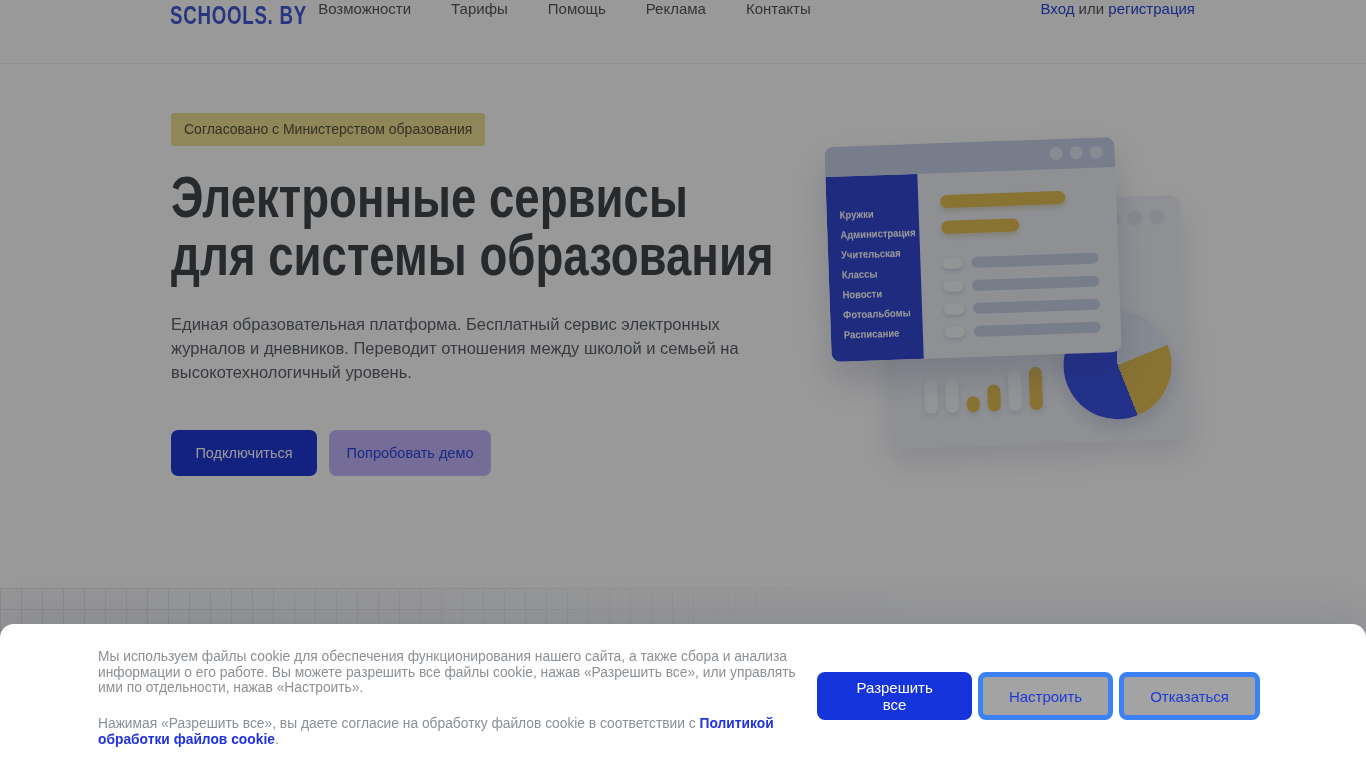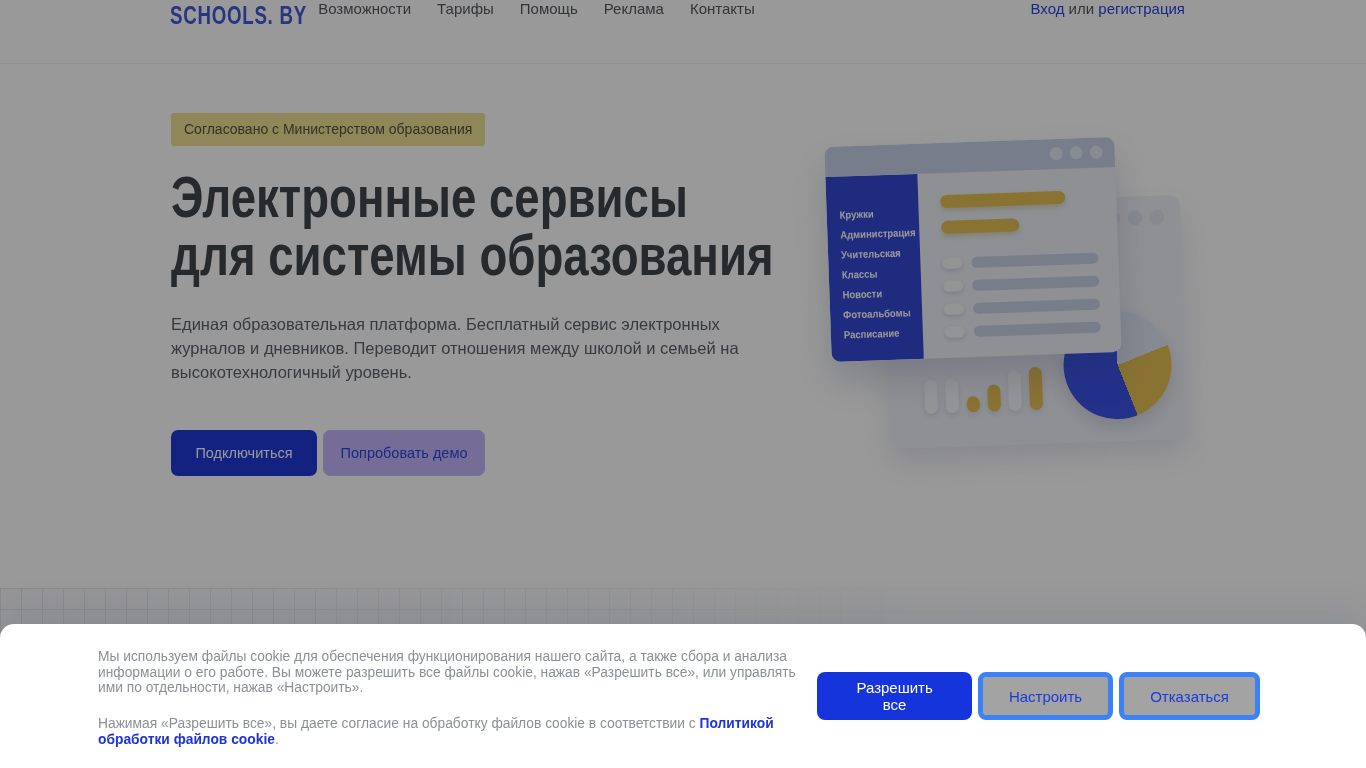--- a/index.html
+++ b/index.html
@@ -7,35 +7,35 @@
     font-family: "Liberation Sans", sans-serif; }
   .page { position: absolute; inset: 0; background: #fff; }
 
   
   .topbar { position: absolute; top: 0; left: 0; width: 1366px; height: 64px;
     background: #fff; display: flex; align-items: flex-start;
     border-bottom: 1px solid rgba(0,0,0,0.05); }
   .logo { margin-left: 170px; font-size: 26px; font-weight: 600; color: #4459d6;
     letter-spacing: 1px; transform: scaleX(0.72); transform-origin: left center;
     white-space: nowrap; cursor: pointer; }
-  .nav { display: flex; gap: 26px; margin-left: -42px; }
+  .nav { display: flex; gap: 40px; margin-left: -42px; }
   .nav a { font-size: 15px; color: #54585d; text-decoration: none; cursor: pointer; }
-  .auth { position: absolute; right: 181px; font-size: 15px; color: #54585d; }
+  .auth { position: absolute; right: 171px; font-size: 15px; color: #54585d; }
   .auth a { color: #2b46dd; text-decoration: none; cursor: pointer; }
 
   
   .hero-left { position: absolute; left: 171px; top: 64px; width: 620px; }
   .badge { display: inline-block; margin-top: 49px; padding: 8px 13px 9px;
     background: #eedf97; color: #57543d; font-size: 14px; border-radius: 3px; }
   h1 { margin-top: 22px; font-weight: 700; color: #41464c; }
   h1 span { display: block; font-size: 57px; line-height: 58px;
     transform: scaleX(0.8); transform-origin: left top; white-space: nowrap; }
   .hero-desc { margin-top: 28px; width: 600px; font-size: 16.5px; line-height: 24px;
     color: #5d6269; }
-  .cta-row { margin-top: 46px; display: flex; gap: 6px; }
+  .cta-row { margin-top: 46px; display: flex; gap: 12px; }
   .btn { height: 46px; border-radius: 7px; font-size: 14.5px; cursor: pointer;
     font-family: "Liberation Sans", sans-serif; }
   .btn-primary { width: 146px; background: #2138d8; color: #fff; border: none; }
   .btn-outline { width: 162px; background: #c4b5fd; color: #2b46dd;
     border: 1px solid #b9c6ef; }
 
   
   .illu { position: absolute; left: 828px; top: 142px; width: 360px; height: 360px; }
   .backcard { position: absolute; left: 58px; top: 58px; width: 298px; height: 244px;
     background: #eef1f7; border-radius: 10px; transform: rotate(-2deg);

